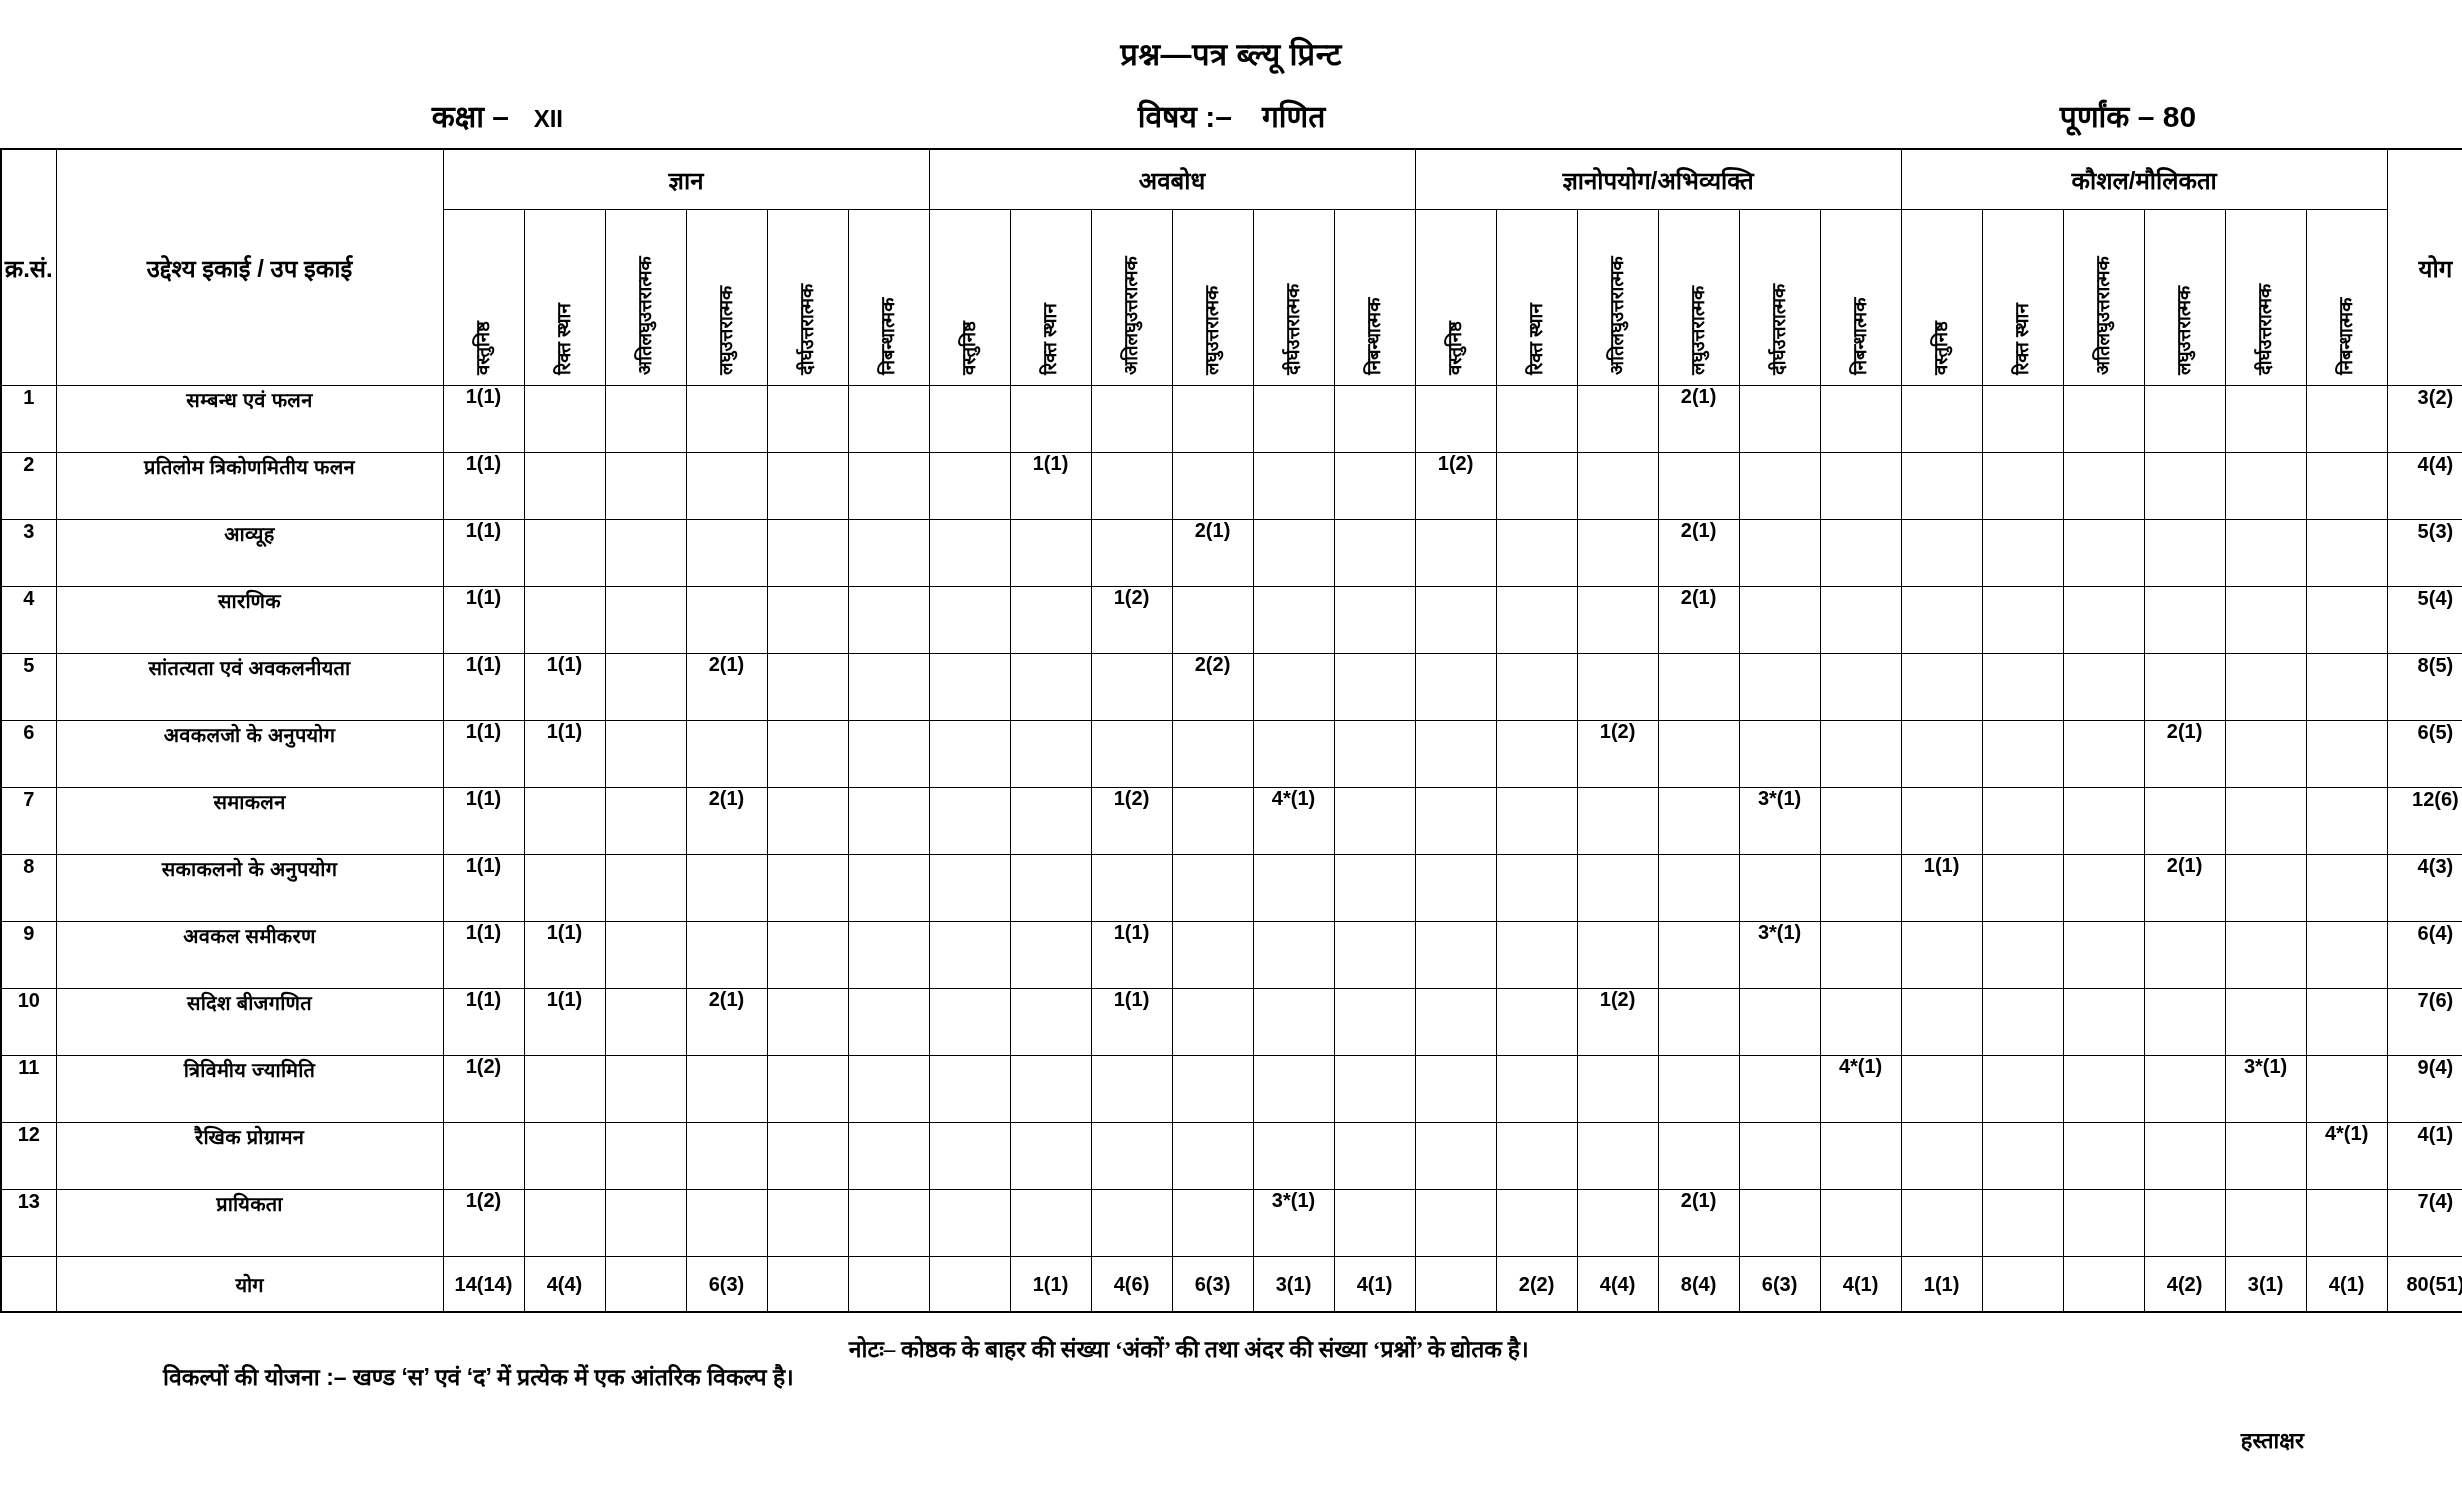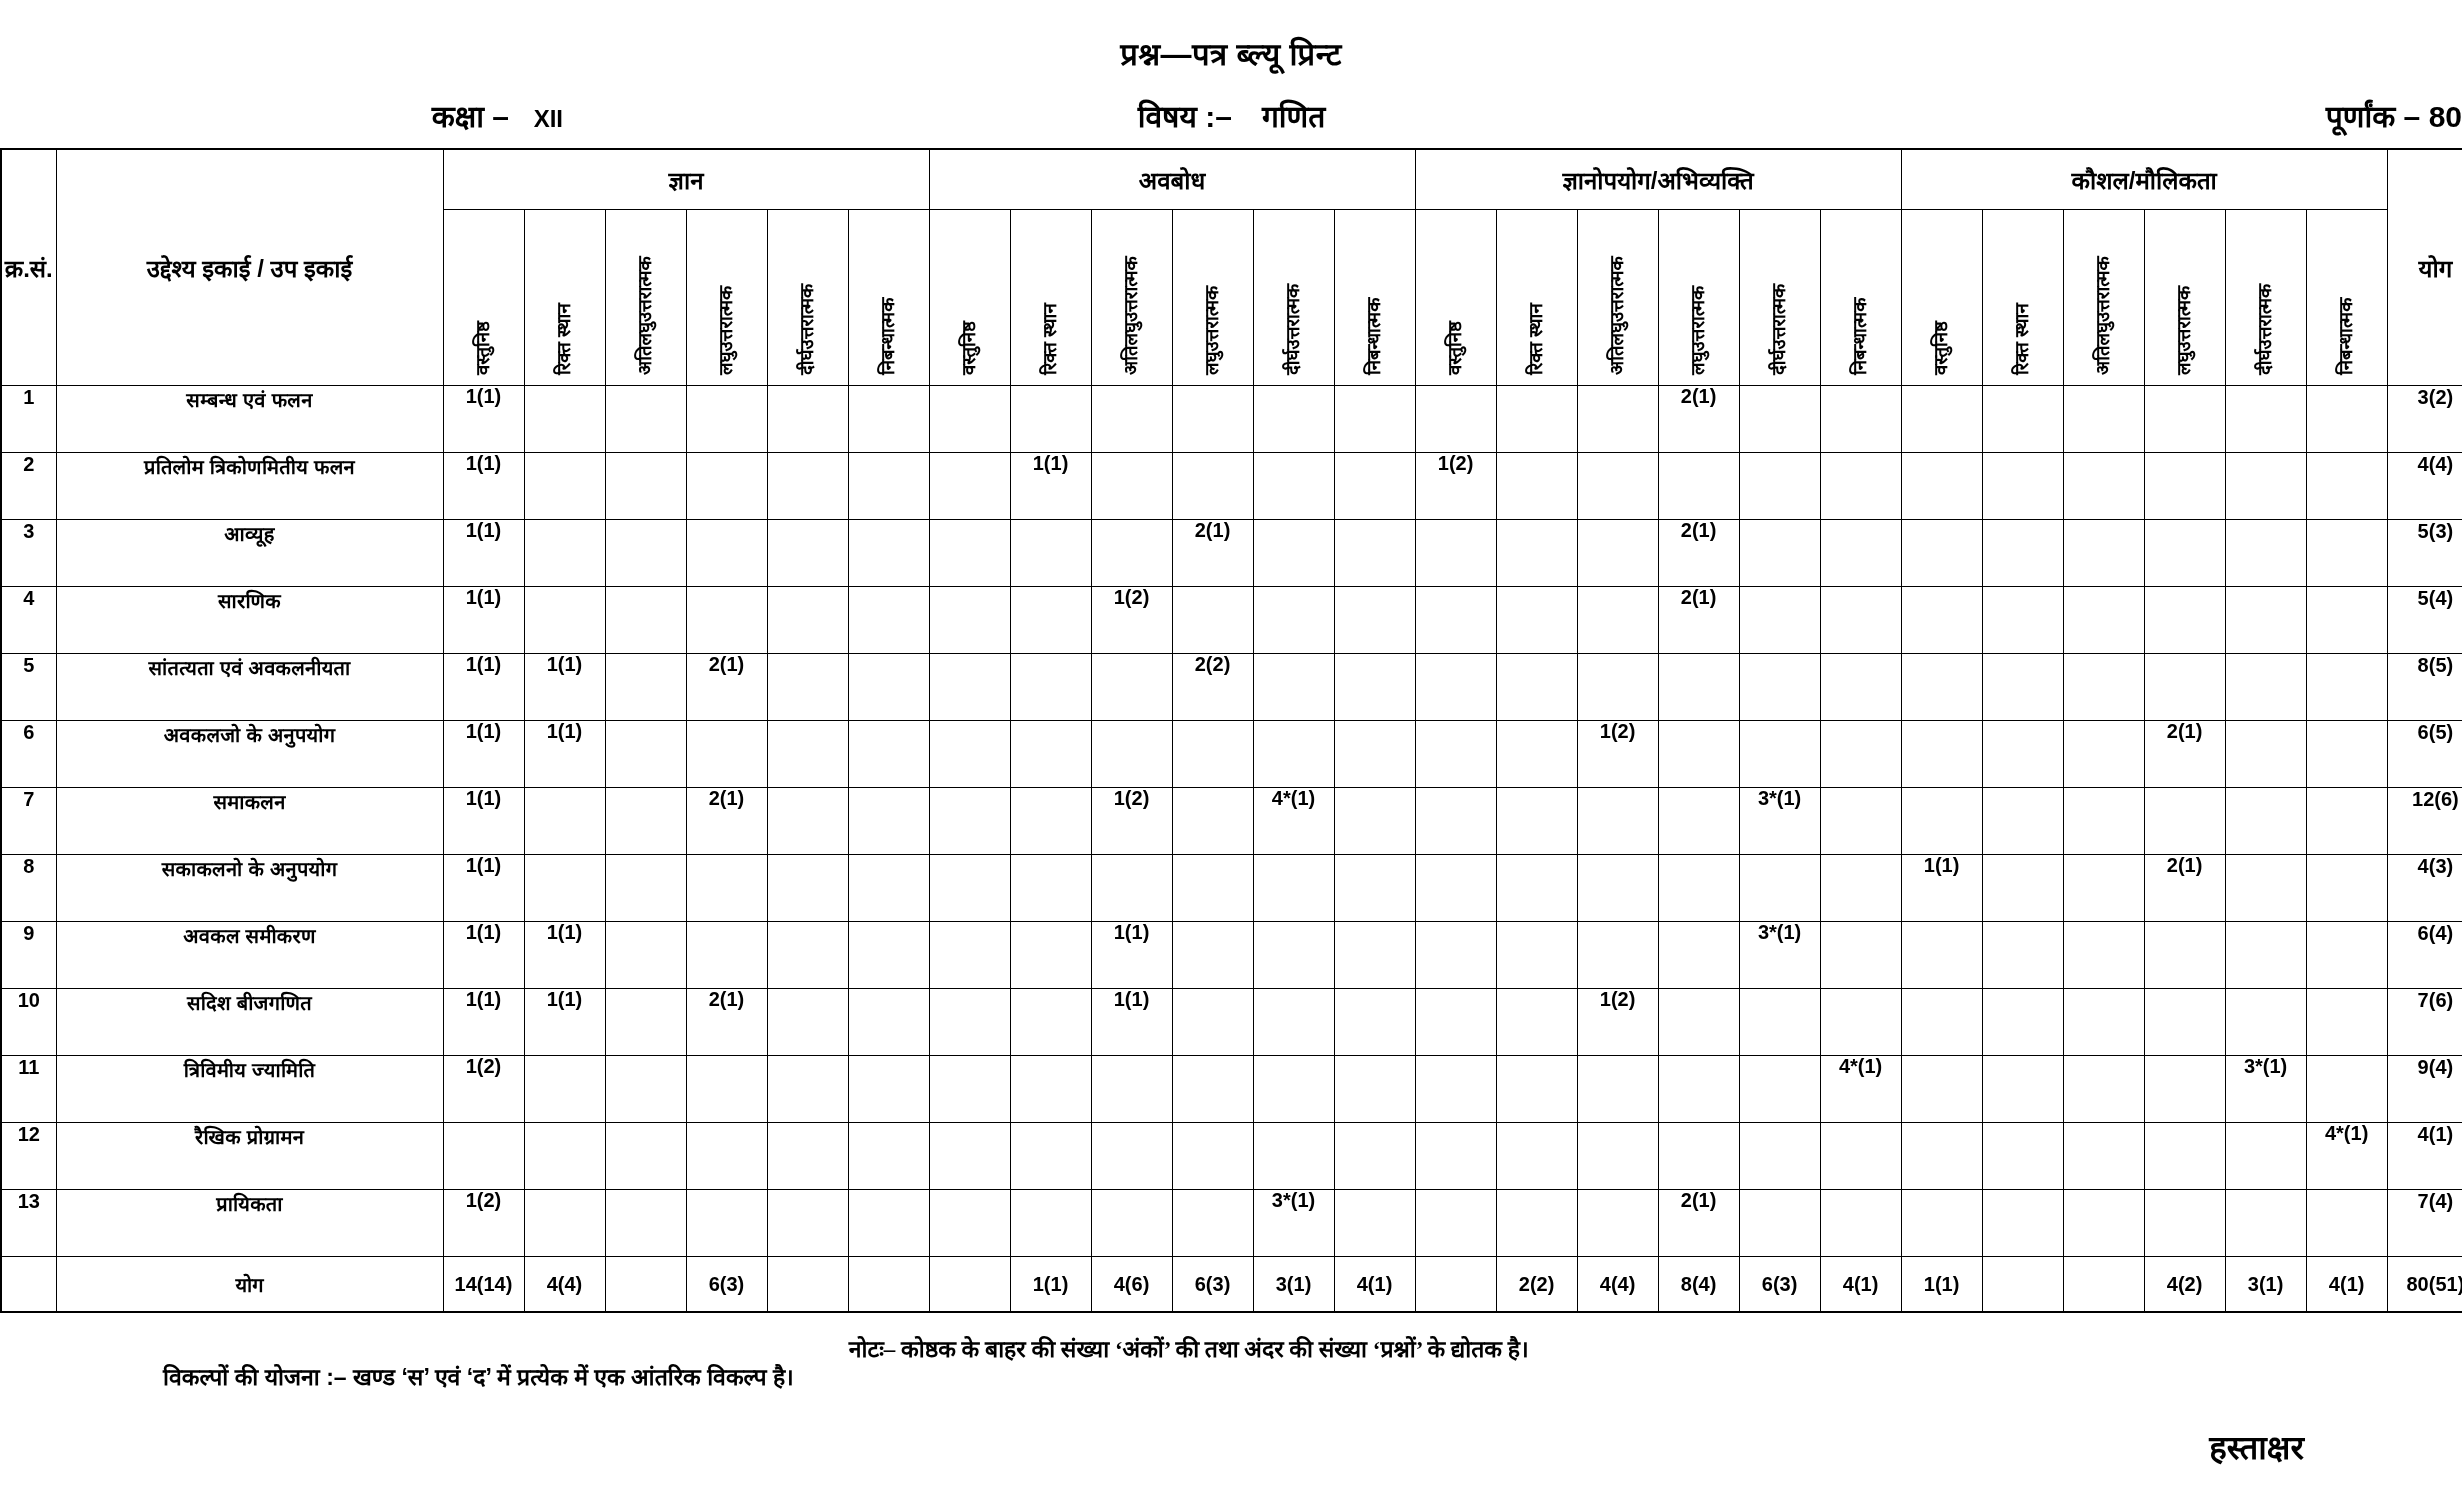--- a/index.html
+++ b/index.html
@@ -26,21 +26,21 @@
     display:flex;
     align-items:baseline;
     font-size:30px;
     font-weight:700;
     padding:24.6px 0 12.3px 0;
   }
   .meta-class { width:563px; text-align:right; padding-right:0; }
   .meta-class .val { font-size:24px; padding-left:24.6px; }
   .meta-subject { flex:1; text-align:center; padding-left:106px;}
   .meta-subject .val { padding-left:30px;text-align:center; }
-  .meta-total { width:668px; text-align:right; }
+  .meta-total { width:668px; text-align:center; }
 
   
   table.blueprint {
     border-collapse:collapse;
     table-layout:fixed;
     margin:0 auto;
     width:2401px;
     border:2.6px solid #000;
   }
   table.blueprint td, table.blueprint th {
@@ -117,21 +117,21 @@
     padding:19.3px 0 0 0;
     font-size:23px;
     font-weight:700;
   }
   .footer .f-left { padding-left:163px;margin-top:28px; }
   .footer .f-right { padding-left:55px;font-family:Liberation Serif, serif; }
   .sign {
     text-align:right;
     padding-right:158px;
     padding-top:32px;
-    font-size:33px;
+    font-size:22px;
     font-weight:700;
   }
 </style>
 </head>
 <body>
 
 <div class="page">
 
   <div class="doc-title">प्रश्न—पत्र ब्ल्यू प्रिन्ट</div>
 

